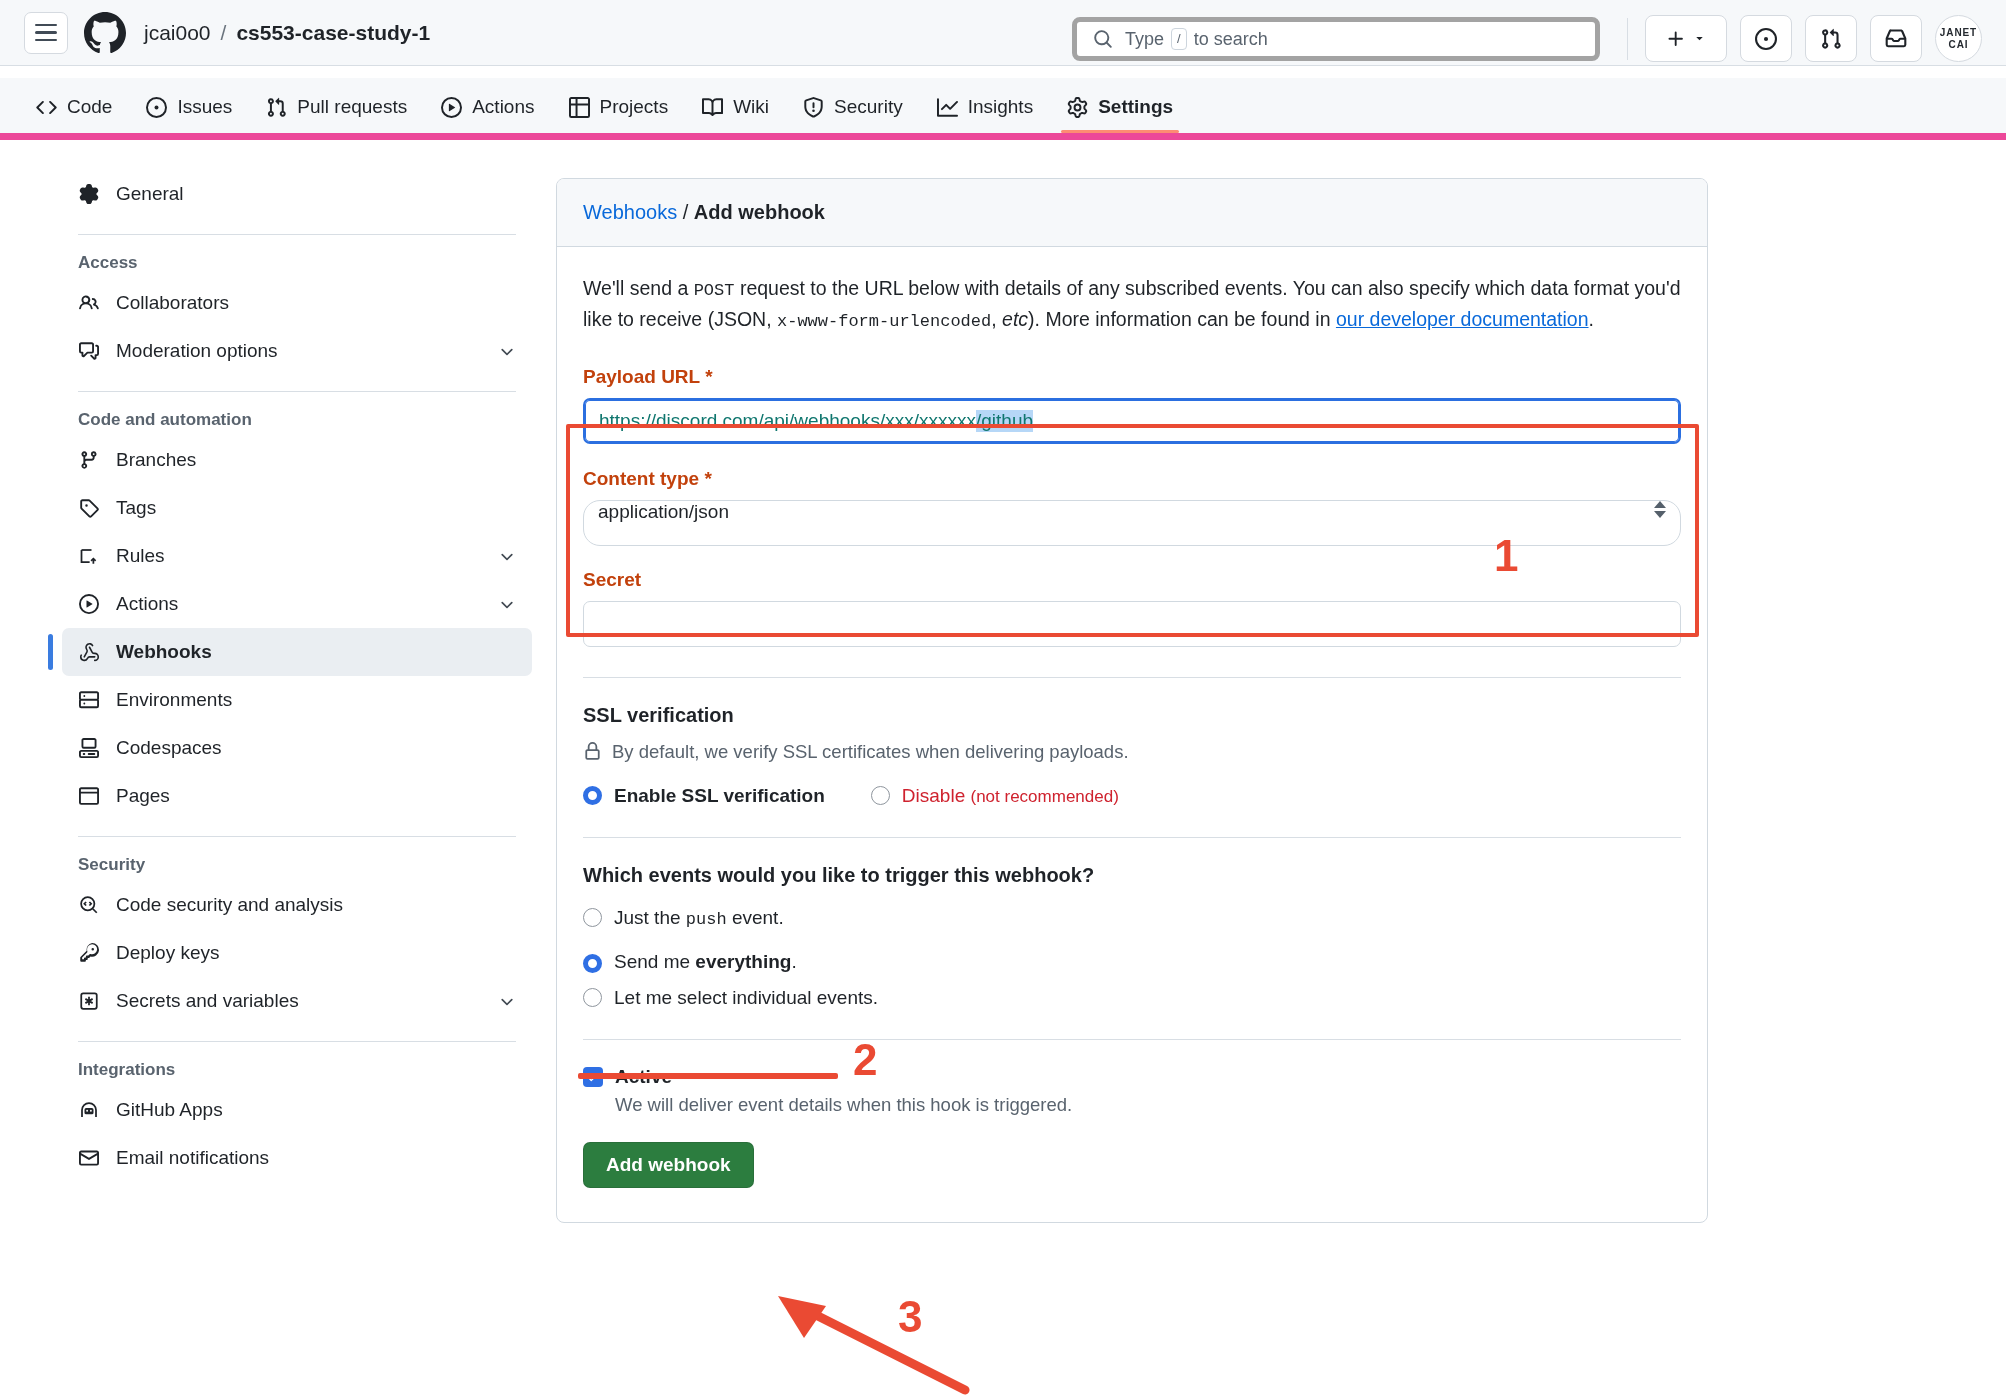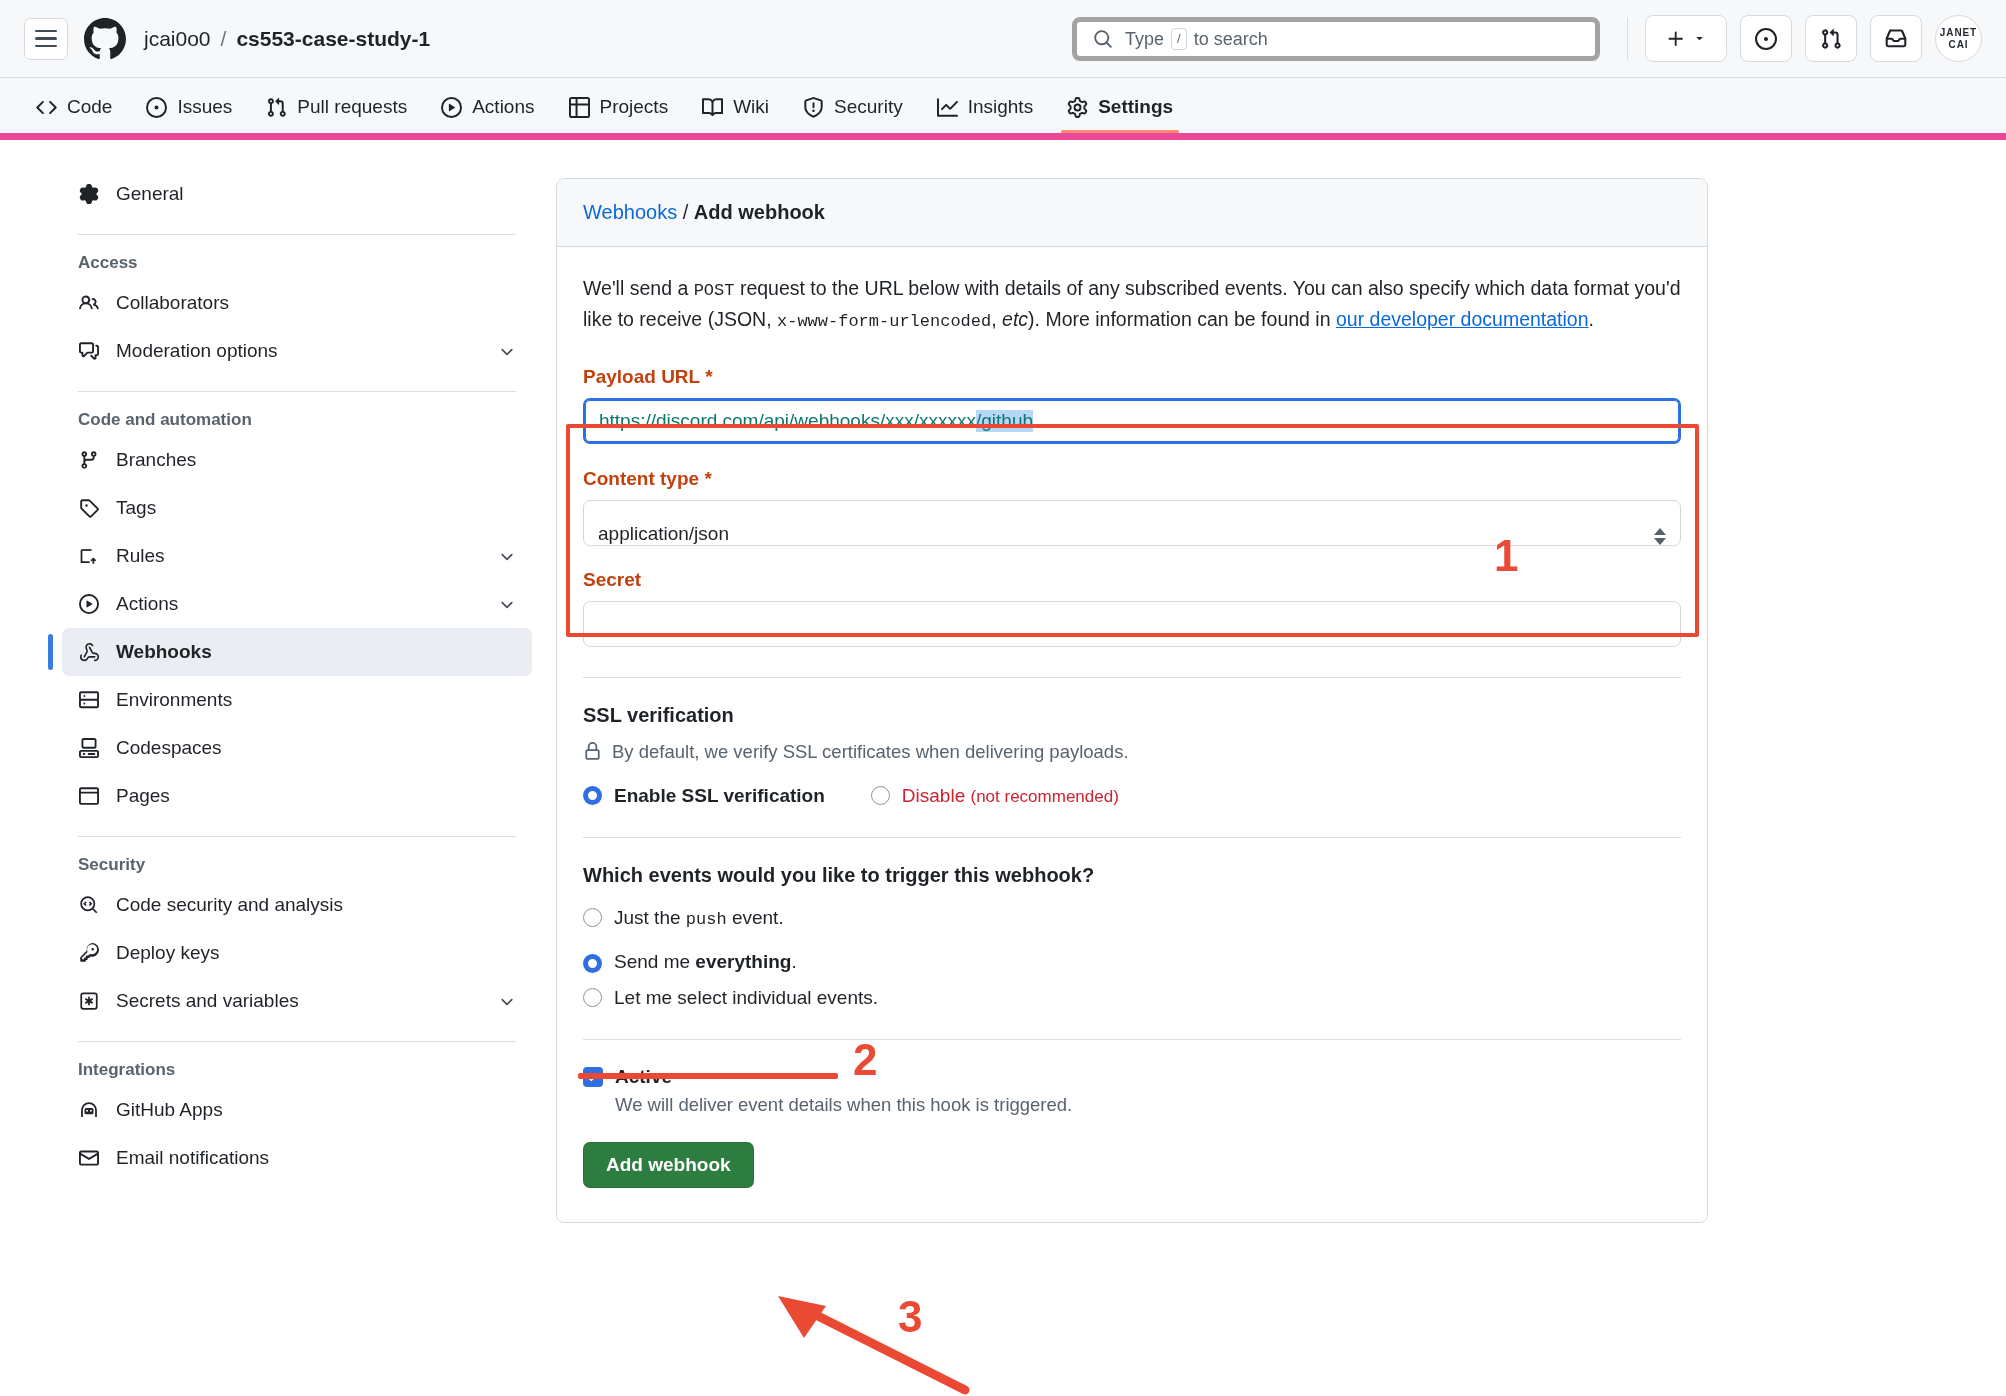--- a/index.html
+++ b/index.html
@@ -8,21 +8,21 @@
     width: 2006px; height: 1396px;
     background: #ffffff;
     font-family: "Liberation Sans", sans-serif;
     color: #1f2328;
     -webkit-font-smoothing: antialiased;
   }
   #page { position: relative; width: 2006px; height: 1396px; overflow: hidden; background:#fff; }
 
   
   .topbar {
-    position: absolute; top: 0; left: 0; width: 2006px; height: 78px;
+    position: absolute; top: 0; left: 0; width: 2006px; height: 66px;
     background: #f6f8fa; border-bottom: 1px solid #d8dee4;
     display: flex; align-items: center; padding: 0 24px;
   }
   .hamburger {
     width: 44px; height: 42px; border: 1px solid #d5dae0; border-radius: 7px;
     background: #fff; display: flex; flex-direction: column; justify-content: center;
     align-items: center; gap: 5px; cursor: pointer; margin-right: 16px;
   }
   .hamburger span { display:block; width: 22px; height: 2.3px; background: #414b56; border-radius: 2px; }
   .gh-logo { width: 42px; height: 42px; margin-right: 18px; flex: none; }
@@ -121,23 +121,23 @@
 
   .flabel { font-size: 19px; font-weight: bold; margin: 0 0 10px; color:#c2410c; }
   .finput {
     width: 100%; height: 46px; border: 1px solid #d1d9e0; border-radius: 7px;
     background: #fff; font-size: 19px; padding: 0 14px; color: #0f766e;
     font-family: "Liberation Sans", sans-serif; display:flex; align-items:center;
   }
   .finput.focused { border: 2px solid #2b6fe0; box-shadow: 0 0 0 1px #2b6fe0 inset; }
   .sel-hl { background: #b6d7f7; }
   .fselect {
-    width: 100%; height: 46px; border: 1px solid #d1d9e0; border-radius: 7px;
+    width: 100%; height: 46px; border: 1px solid #d1d9e0; border-radius: 17px;
     background: #fff; font-size: 19px; padding: 0 14px; color: #1f2328;
-    display: flex; align-items: flex-end; justify-content: space-between; cursor: pointer;
+    display: flex; align-items: flex-start; justify-content: space-between; cursor: pointer;
   }
   .stepper { display: flex; flex-direction: column; gap: 3px; align-items: center; }
   .tri-up { width:0; height:0; border-left:6px solid transparent; border-right:6px solid transparent; border-bottom:7px solid #55606b; }
   .tri-dn { width:0; height:0; border-left:6px solid transparent; border-right:6px solid transparent; border-top:7px solid #55606b; }
 
   .hr { height: 1px; background: #d8dee4; margin: 30px 0 26px; }
 
   .sect-title { font-size: 20px; font-weight: bold; margin: 0 0 14px; }
   .ssl-note { display: flex; align-items: center; gap: 10px; font-size: 18.5px; color: #59636e; margin-bottom: 22px; }
 

